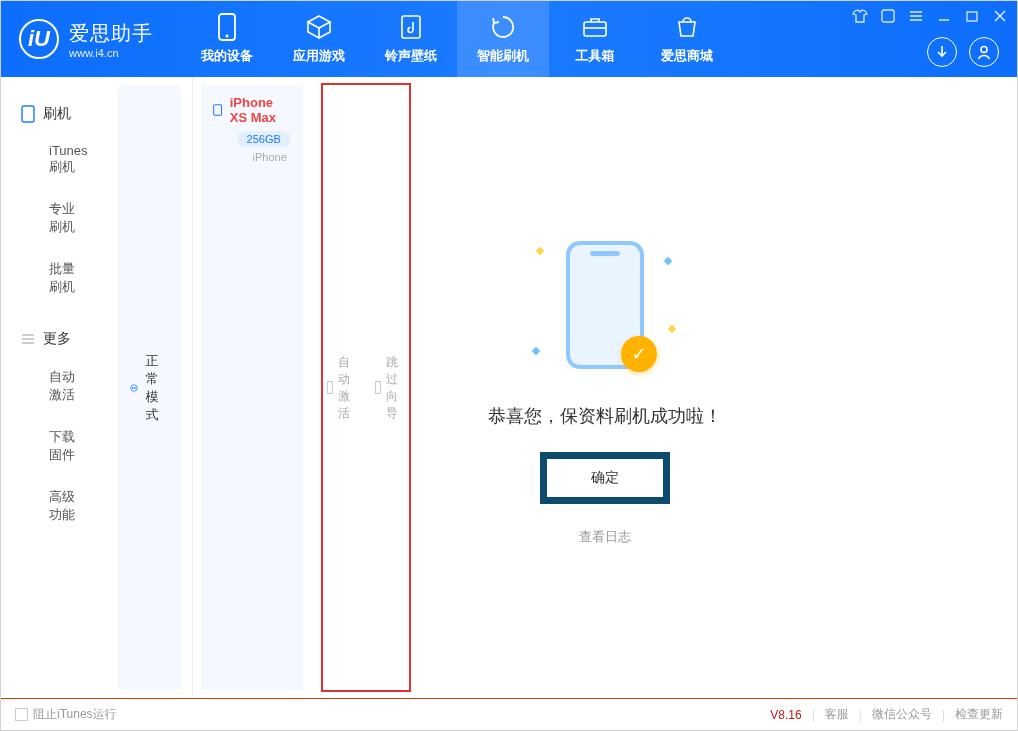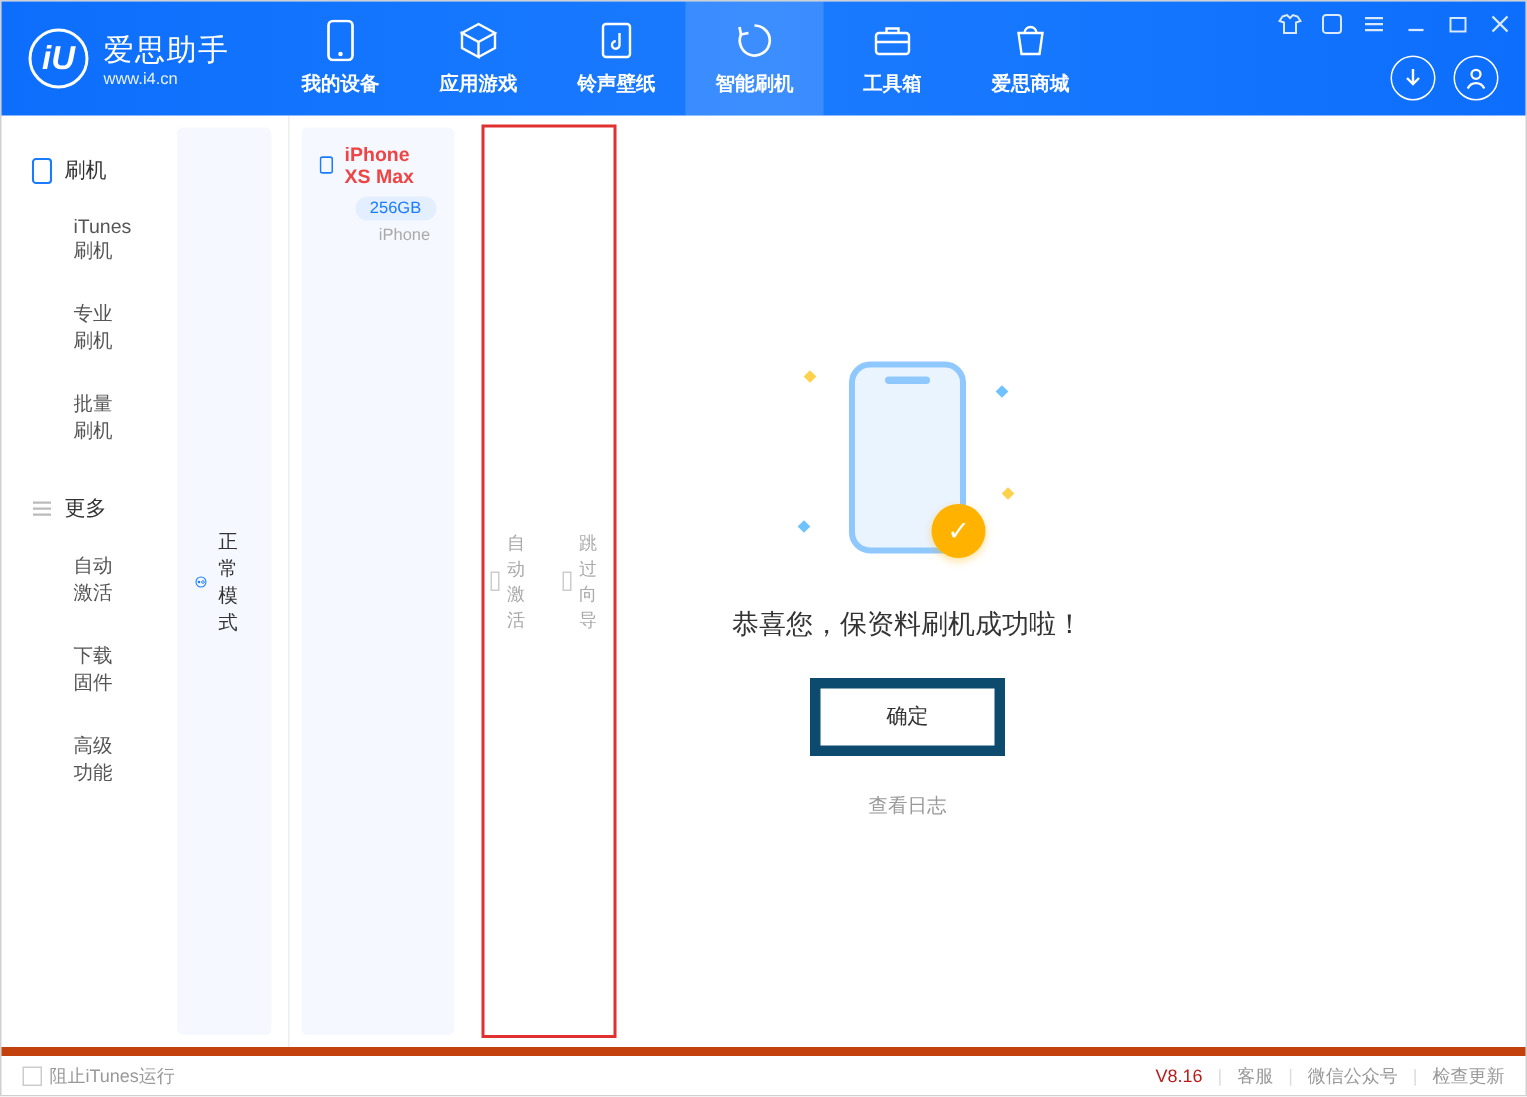--- a/index.html
+++ b/index.html
@@ -35,21 +35,21 @@
 .main { flex: 1; display: flex; flex-direction: column; align-items: center; justify-content: center; gap: 24px; }
 .phone-illus { position: relative; width: 200px; height: 150px; display: flex; align-items: center; justify-content: center; }
 .phone-body { width: 78px; height: 128px; border: 4px solid #8fc8ff; border-radius: 14px; background: #eaf4ff; position: relative; }
 .phone-body::before { content:""; position:absolute; top:6px; left:50%; transform:translateX(-50%); width:30px; height:5px; background:#8fc8ff; border-radius:3px; }
 .check-badge { position: absolute; right: 48px; bottom: 8px; width: 36px; height: 36px; background: #ffb300; border-radius: 50%; display: flex; align-items: center; justify-content: center; color:#fff; font-size:18px; box-shadow: 0 2px 6px rgba(255,179,0,.4); }
 .spark { position:absolute; width:6px; height:6px; background:#ffd24d; transform:rotate(45deg); }
 .spark.s1{ left:32px; top:18px;} .spark.s2{ right:34px; top:28px; background:#6fc2ff;} .spark.s3{ left:28px; bottom:26px; background:#6fc2ff;} .spark.s4{ right:30px; bottom:48px;}
 .success-title { font-size: 18px; color: #333; }
 .ok-btn { border: 7px solid #0c4a6e; background: #fff; padding: 10px 44px; font-size: 14px; color: #333; cursor: pointer; }
 .log-link { color: #999; font-size: 13px; cursor: pointer; }
-.footer { height: 32px; border-top: 6px solid #c2410c; display: flex; align-items: center; padding: 0 14px; font-size: 12px; color: #999; }
+.footer { height: 32px; border-top: 1px solid #c2410c; display: flex; align-items: center; padding: 0 14px; font-size: 12px; color: #999; }
 .footer .left { display:flex; align-items:center; gap:6px; }
 .footer .right { margin-left:auto; display:flex; align-items:center; gap:10px; }
 .footer .sep { color:#ddd; }
 .footer .ver { color:#b91c1c; }
 svg { display:block; }
 </style>
 </head>
 <body>
 
 <div class="window">

